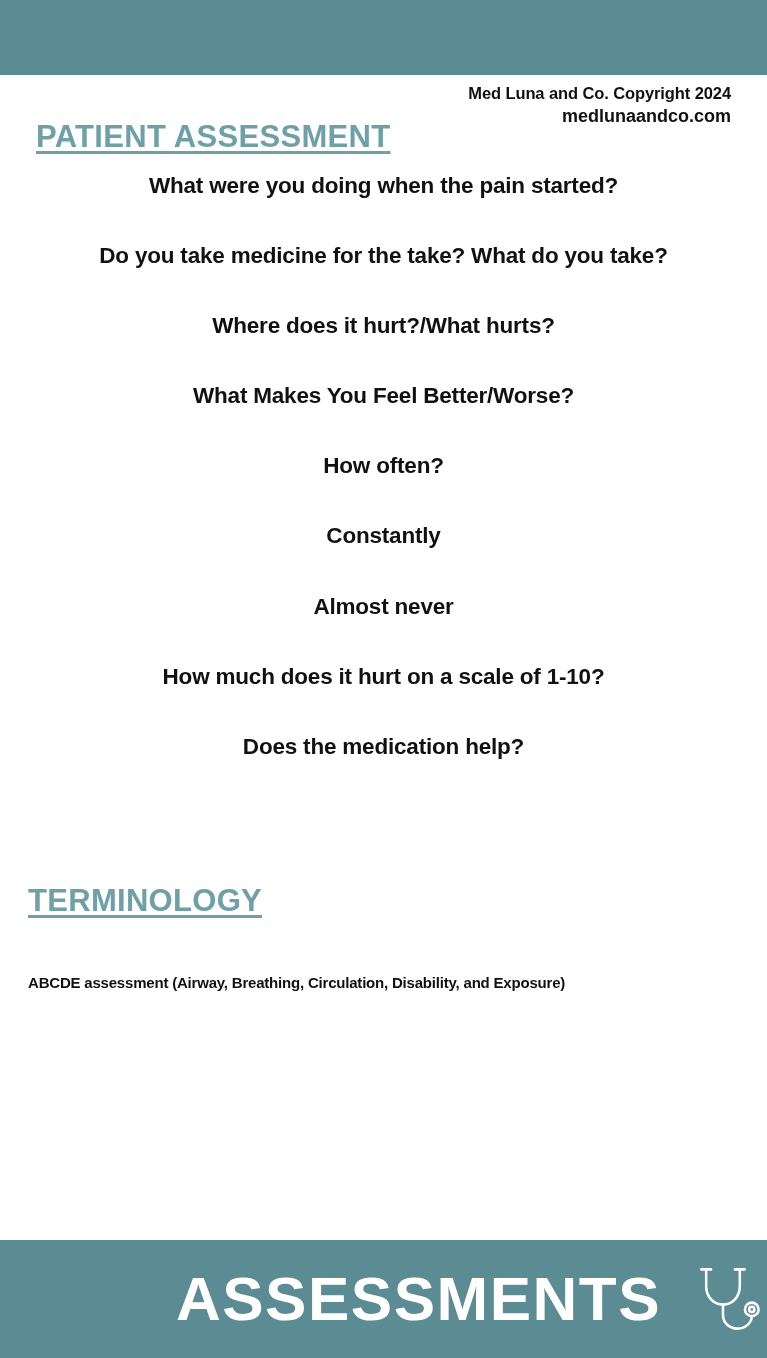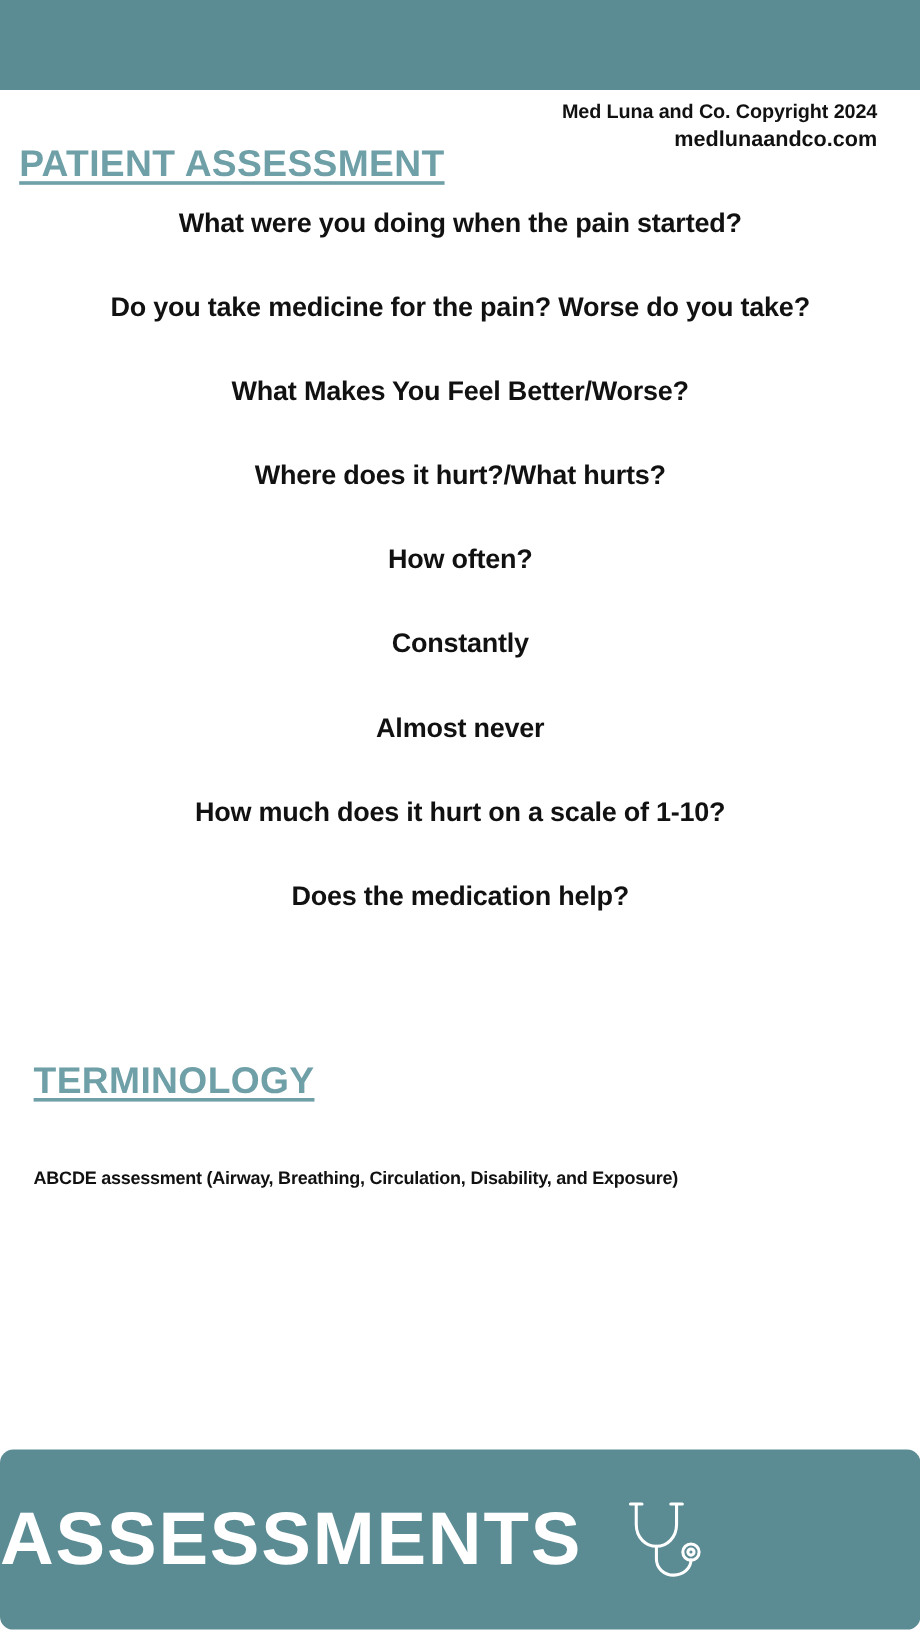--- a/index.html
+++ b/index.html
@@ -63,21 +63,21 @@
     text-decoration: underline;
     text-underline-offset: 4px;
     text-decoration-thickness: 3px;
     margin: 0;
     padding: 0;
     font-family: "Liberation Sans", sans-serif;
   }
   .title-assessment {
     position: absolute;
     top: 44px;
-    left: 16px;
+    left: 36px;
   }
   .q-list {
     position: absolute;
     top: 98px;
     left: 28px;
     right: 28px;
     margin: 0;
     padding: 0;
     list-style: none;
   }
@@ -107,29 +107,28 @@
   .term-item {
     font-size: 15px;
     font-weight: bold;
     color: #111111;
     line-height: 1.35;
     letter-spacing: -0.2px;
     margin-top: 36px;
   }
   .bottom-band {
     width: 100%;
-    height: 150px;
+    height: 118px;
     background: #5b8b93;
     flex: 0 0 auto;
     display: flex;
     align-items: center;
-    justify-content: flex-start;
+    justify-content: flex-end;
     gap: 26px;
     position: relative;
-    border-radius: 11px;
   }
   .footer-title {
     font-size: 62px;
     font-weight: bold;
     color: #ffffff;
     letter-spacing: 1.5px;
     line-height: 1;
     font-family: "Liberation Sans", sans-serif;
   }
   .steth-icon {
@@ -150,23 +149,23 @@
 
     <div class="copyright">
       <span class="line1">Med Luna and Co. Copyright 2024</span>
       <span class="line2">medlunaandco.com</span>
     </div>
 
     <h1 class="section-title title-assessment">PATIENT ASSESSMENT</h1>
 
     <ul class="q-list">
       <li class="q-item">What were you doing when the pain started?</li>
-      <li class="q-item">Do you take medicine for the pain? Worse do you take?</li>
+      <li class="q-item">Do you take medicine for the take? What do you take?</li>
+      <li class="q-item">Where does it hurt?/What hurts?</li>
       <li class="q-item">What Makes You Feel Better/Worse?</li>
-      <li class="q-item">Where does it hurt?/What hurts?</li>
       <li class="q-item">How often?</li>
       <li class="q-item">Constantly</li>
       <li class="q-item">Almost never</li>
       <li class="q-item">How much does it hurt on a scale of 1-10?</li>
       <li class="q-item">Does the medication help?</li>
     </ul>
 
     <h1 class="section-title title-terminology">TERMINOLOGY</h1>
 
     <ul class="term-list">

